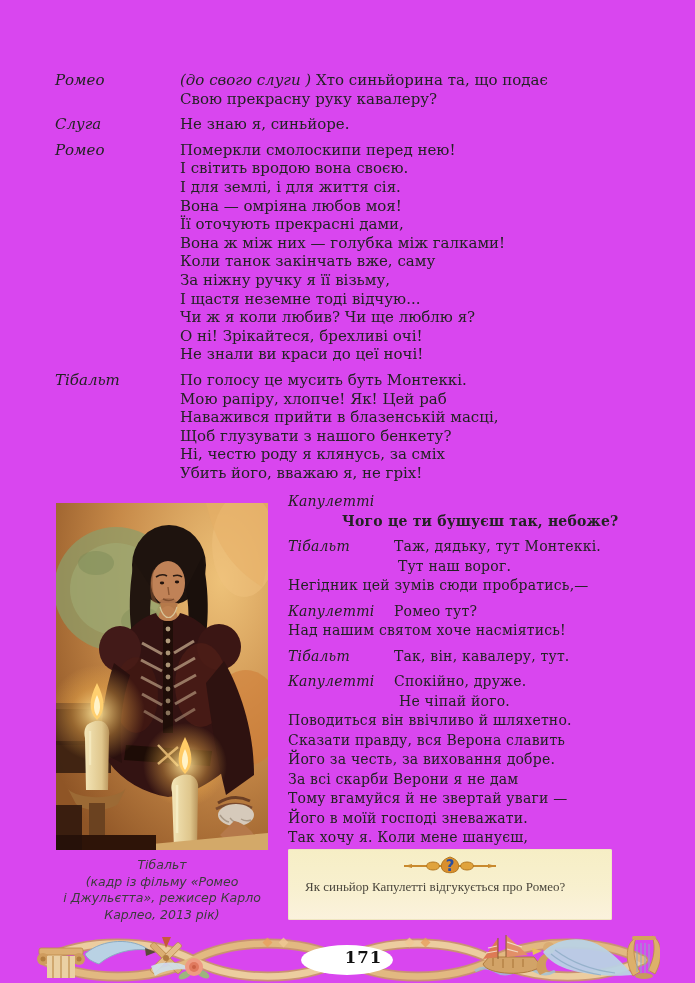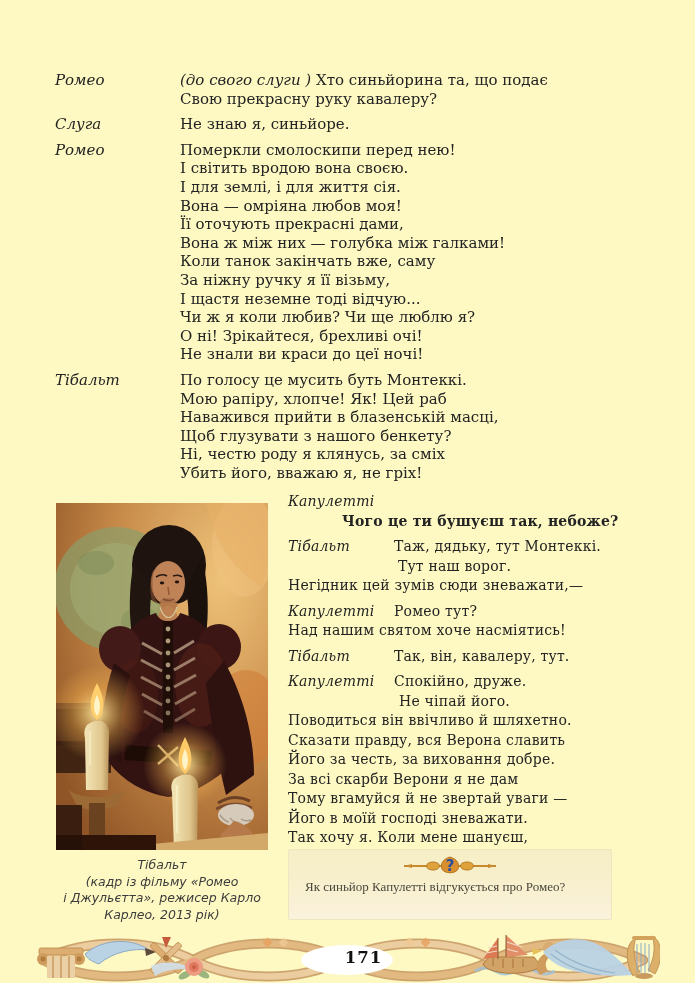--- a/index.html
+++ b/index.html
@@ -1,16 +1,16 @@
 <!DOCTYPE html>
 <html><head>
 <meta charset="utf-8">
 <style>
   html,body{margin:0;padding:0;background:#ffffff;}
-  .page{position:relative;width:695px;height:983px;background:#fef9c3;overflow:hidden;
+  .page{position:relative;width:695px;height:983px;background:#d946ef;overflow:hidden;
         font-family:"DejaVu Serif",serif;color:#232323;}
 
   
   .top-dialogue{position:absolute;left:55px;top:71px;width:590px;}
   .speech{display:flex;margin-bottom:7px;}
   .speech .speaker{width:125px;flex:none;font-style:italic;font-size:15px;line-height:18.6px;}
   .speech .lines{flex:1;}
   .line{font-size:15px;line-height:18.6px;white-space:nowrap;}
   .stage{font-style:italic;}
 
@@ -213,21 +213,21 @@
     <div>(кадр із фільму «Ромео</div>
     <div>і Джульєтта», режисер Карло</div>
     <div>Карлео, 2013 рік)</div>
   </figcaption>
 
   <section class="right-col">
     <div class="rrow"><span class="rspeaker">Капулетті</span></div>
     <div class="rrow indent">Чого це ти бушуєш так, небоже?</div>
     <div class="rrow sp"><span class="rspeaker">Тібальт</span><span>Таж, дядьку, тут Монтеккі.</span></div>
     <div class="rrow right">Тут наш ворог.</div>
-    <div class="rrow">Негідник цей зумів сюди зневажати,—</div>
+    <div class="rrow">Негідник цей зумів сюди пробратись,—</div>
     <div class="rrow sp"><span class="rspeaker">Капулетті</span><span>Ромео тут?</span></div>
     <div class="rrow">Над нашим святом хоче насміятись!</div>
     <div class="rrow sp"><span class="rspeaker">Тібальт</span><span>Так, він, кавалеру, тут.</span></div>
     <div class="rrow sp"><span class="rspeaker">Капулетті</span><span>Спокійно, друже.</span></div>
     <div class="rrow right">Не чіпай його.</div>
     <div class="rrow">Поводиться він ввічливо й шляхетно.</div>
     <div class="rrow">Сказати правду, вся Верона славить</div>
     <div class="rrow">Його за честь, за виховання добре.</div>
     <div class="rrow">За всі скарби Верони я не дам</div>
     <div class="rrow">Тому вгамуйся й не звертай уваги —</div>

